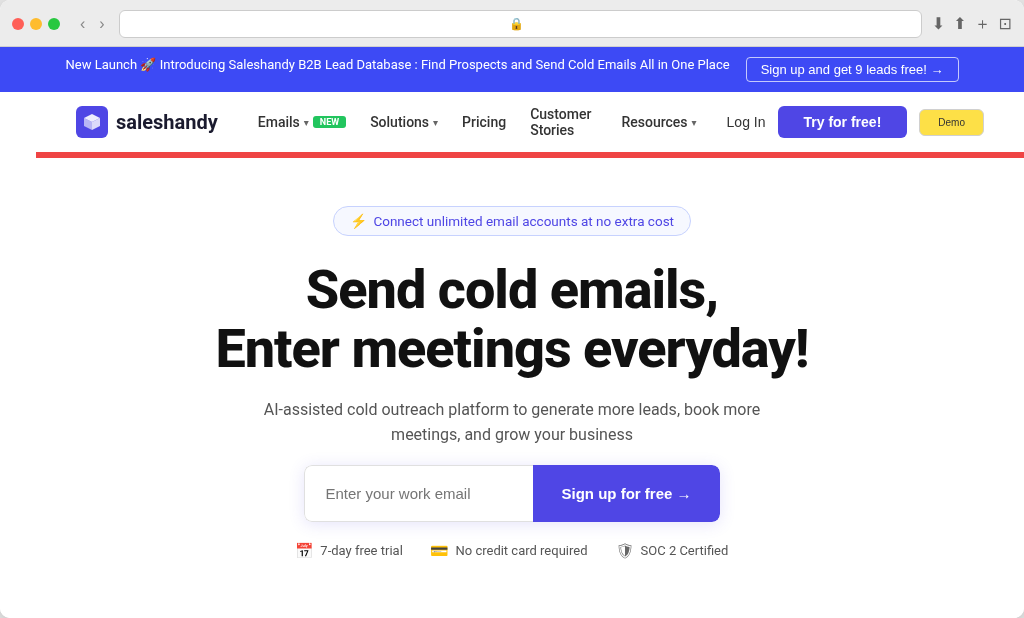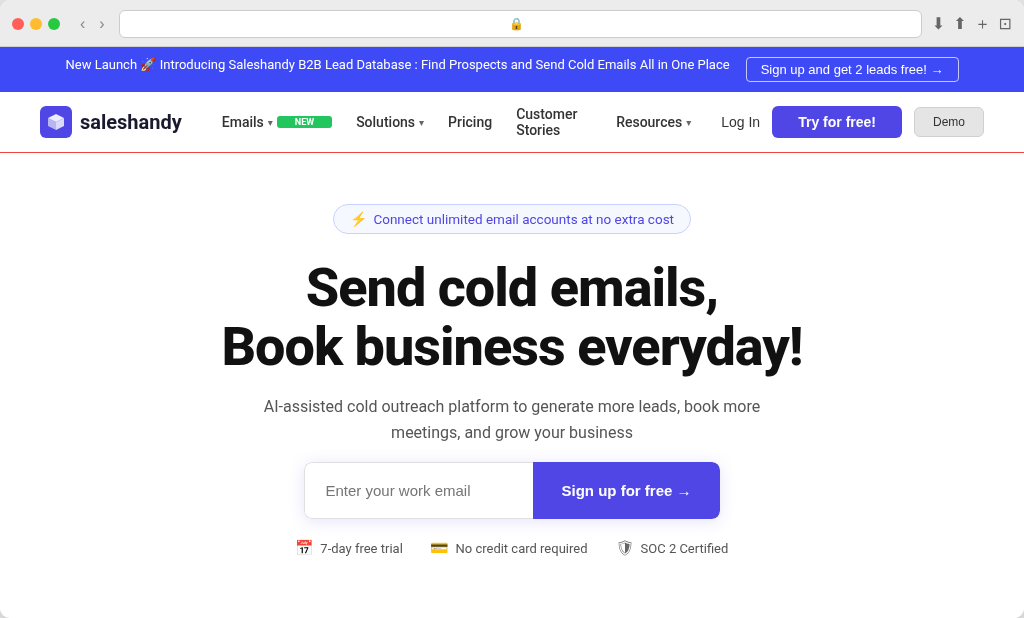--- a/index.html
+++ b/index.html
@@ -107,22 +107,23 @@
       white-space: nowrap;
       display: flex;
       align-items: center;
       gap: 4px;
     }
     
     .navbar {
       display: flex;
       align-items: center;
       padding: 14px 40px;
-      border-bottom: 1px solid #ef4444;
+      border-bottom: 6px solid #ef4444;
       gap: 30px;
+      margin-left: 36px;
     }
     .logo {
       display: flex;
       align-items: center;
       gap: 8px;
       font-size: 20px;
       font-weight: 700;
       color: #1a1a2e;
       text-decoration: none;
     }
@@ -144,21 +145,21 @@
       font-size: 14px;
       color: #333;
       cursor: pointer;
       font-weight: 500;
     }
     .nav-badge {
       background: #22c55e;
       color: white;
       font-size: 9px;
       font-weight: 700;
-      padding: 1px 18px;
+      padding: 1px 7px;
       border-radius: 3px;
       text-transform: uppercase;
     }
     .nav-chevron { font-size: 10px; color: #666; }
     .nav-actions {
       display: flex;
       align-items: center;
       gap: 12px;
     }
     .btn-login {
@@ -173,26 +174,26 @@
       background: #4f46e5;
       color: white;
       border: none;
       padding: 8px 26px;
       border-radius: 6px;
       font-size: 14px;
       font-weight: 600;
       cursor: pointer;
     }
     .btn-demo {
-      background: #e5e5e5;
+      background: #fde047;
       color: #333;
       border: 1.5px solid #d0d0d0;
       padding: 7px 18px;
       border-radius: 6px;
-      font-size: 12px;
+      font-size: 10px;
       font-weight: 500;
       cursor: pointer;
     }
     
     .hero {
       flex: 1;
       display: flex;
       flex-direction: column;
       align-items: center;
       justify-content: center;
@@ -297,21 +298,21 @@
       <span>⬆</span>
       <span>＋</span>
       <span>⊡</span>
     </div>
   </div>
 
   <div class="page-content">
 
     <div class="announcement-banner">
       <span class="announcement-text">New Launch 🚀 Introducing Saleshandy B2B Lead Database : Find Prospects and Send Cold Emails All in One Place</span>
-      <button class="announcement-cta">Sign up and get 2 leads free! →</button>
+      <button class="announcement-cta">Sign up and get 9 leads free! →</button>
     </div>
 
     <nav class="navbar">
       <a class="logo">
         <svg class="logo-icon" viewBox="0 0 32 32" fill="none" xmlns="http://www.w3.org/2000/svg">
           <rect width="32" height="32" rx="6" fill="#4f46e5"></rect>
           <path d="M8 12 L16 8 L24 12 L16 16 Z" fill="white" opacity="0.9"></path>
           <path d="M8 12 L8 20 L16 24 L16 16 Z" fill="white" opacity="0.6"></path>
           <path d="M24 12 L24 20 L16 24 L16 16 Z" fill="white" opacity="0.8"></path>
         </svg>
@@ -348,21 +349,21 @@
     </nav>
 
     <div class="hero">
       <div class="hero-badge">
         <span class="hero-badge-icon">⚡</span>
         <span>Connect unlimited email accounts at no extra cost</span>
       </div>
 
       <h1 class="hero-title">
         <span>Send cold emails,</span><br>
-        <span>Book business everyday!</span>
+        <span>Enter meetings everyday!</span>
       </h1>
 
       <p class="hero-subtitle">AI-assisted cold outreach platform to generate more leads, book more meetings, and grow your business</p>
 
       <div class="hero-cta">
         <input class="email-input" type="email" placeholder="Enter your work email" style="">
         <button class="signup-btn">Sign up for free →</button>
       </div>
 
       <div class="trust-badges">

